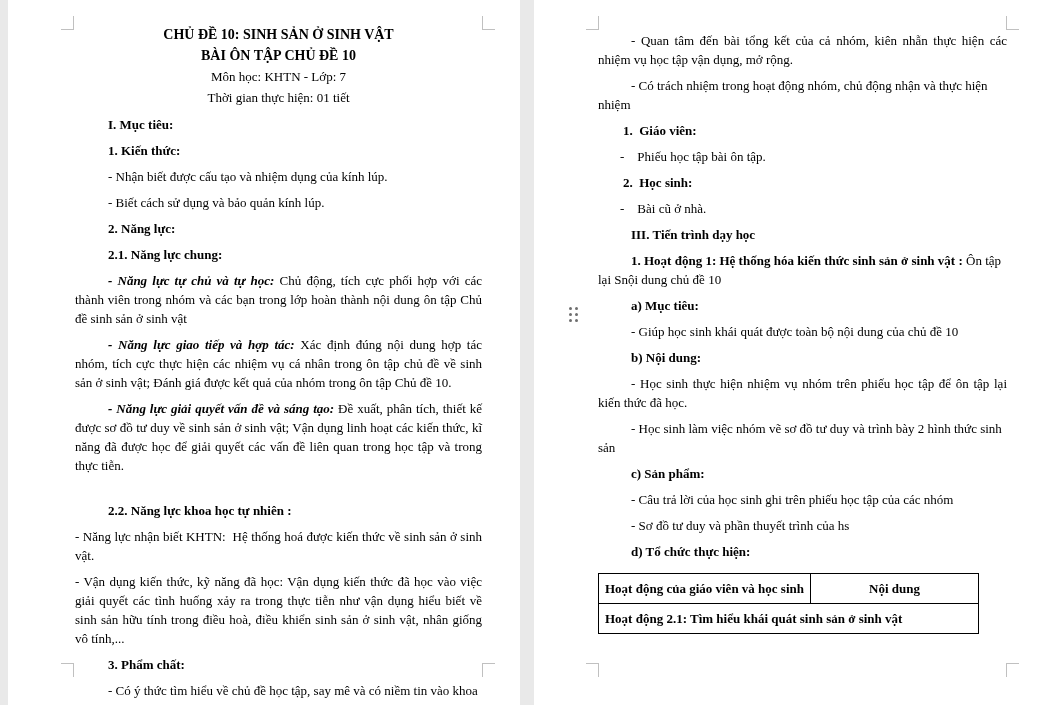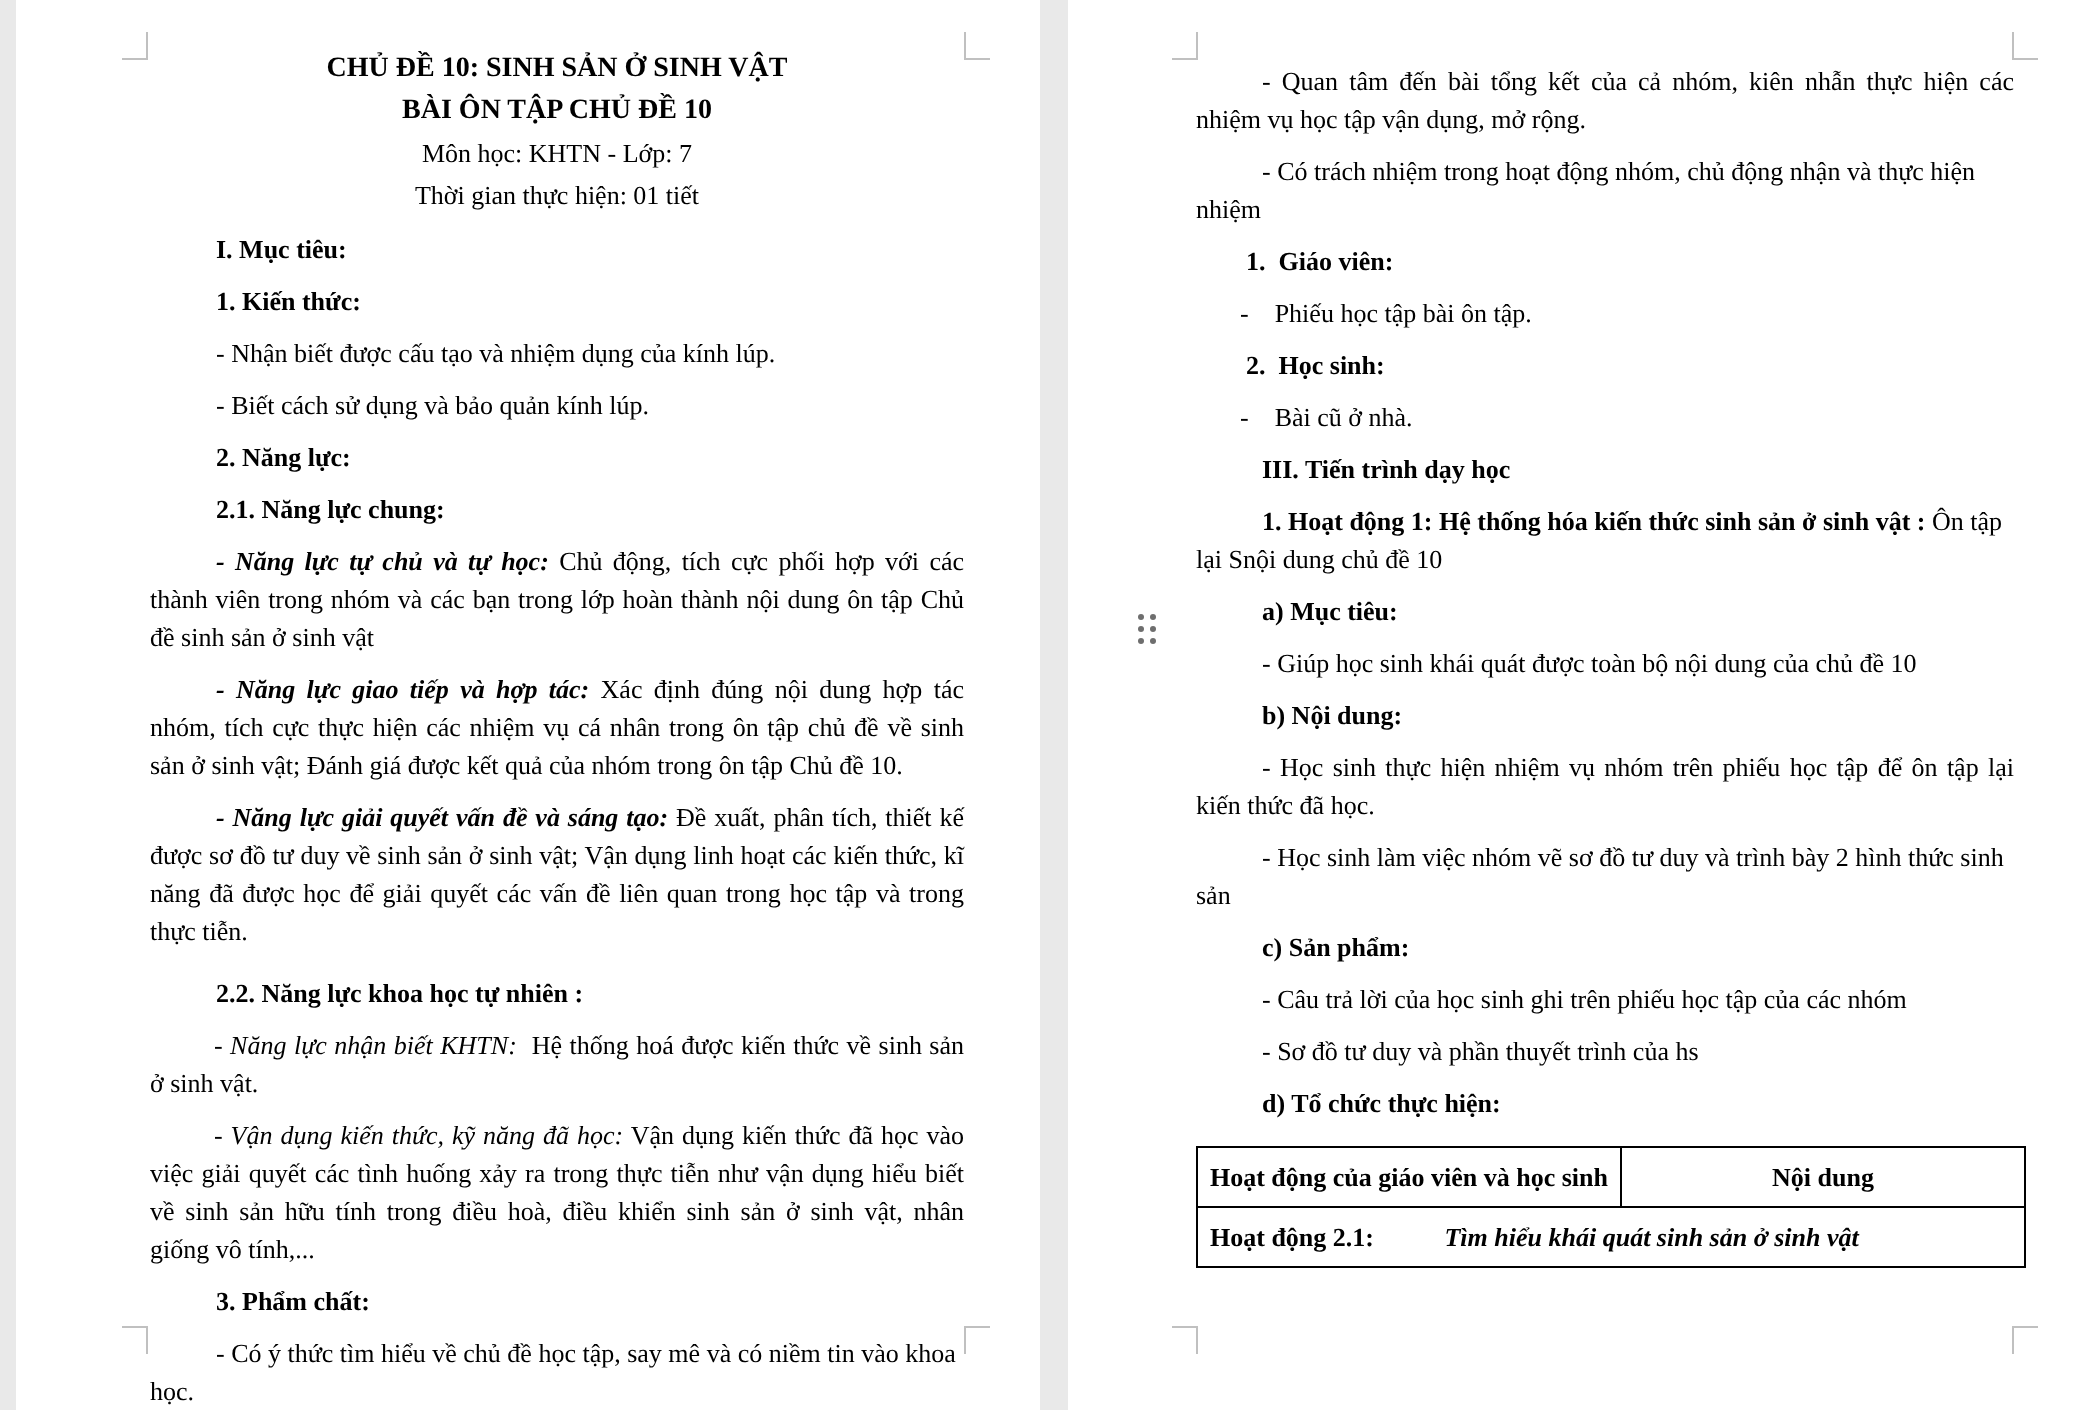--- a/index.html
+++ b/index.html
@@ -17,28 +17,28 @@
   #right-content{left:64px;top:24px;width:409px;}
 
   .tline{text-align:center;font-weight:bold;font-size:14px;line-height:21px;}
   .mline{text-align:center;font-size:13px;line-height:21px;}
 
   .blk{margin:7px 0;}
   .h{font-weight:bold;}
   .ind{text-indent:33px;}
   .jus{text-align:justify;}
   .bi{font-weight:bold;font-style:italic;}
-  .it{font-style:italic;margin-left:32px;}
+  .it{}
   .pre{white-space:pre-wrap;}
   .ml25{margin-left:25px;}
   .ml22{margin-left:22px;}
-  .sp-before{margin-top:12px;}
+  .sp-before{margin-top:26px;}
 
   
-  .tbl{border-collapse:collapse;margin-top:12px;width:415px;table-layout:fixed;}
+  .tbl{border-collapse:collapse;margin-top:12px;width:381px;table-layout:fixed;}
   .tbl td{border:1px solid #000;font-size:13px;line-height:19px;}
   .tbl .hdr{font-weight:bold;text-align:center;padding:5px 2px;}
   .tbl .c1{width:207px;}
   .tbl .full{padding:5px 6px;font-weight:bold;}
 
   
   .cm{position:absolute;width:12px;height:13px;border:0 solid #c0c0c0;}
   .cm.tl{border-right-width:1px;border-bottom-width:1px;}
   .cm.tr{border-left-width:1px;border-bottom-width:1px;}
   .cm.bl{border-right-width:1px;border-top-width:1px;}

